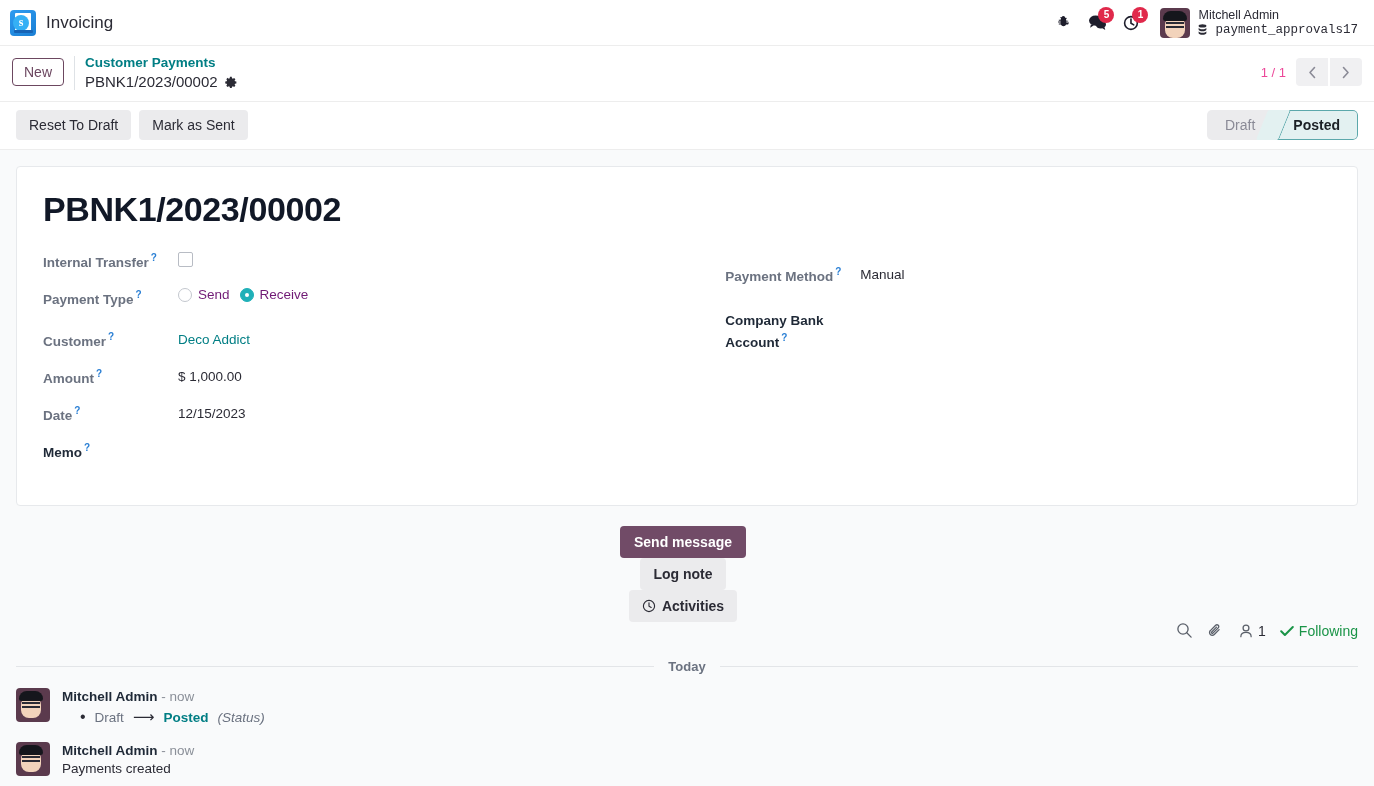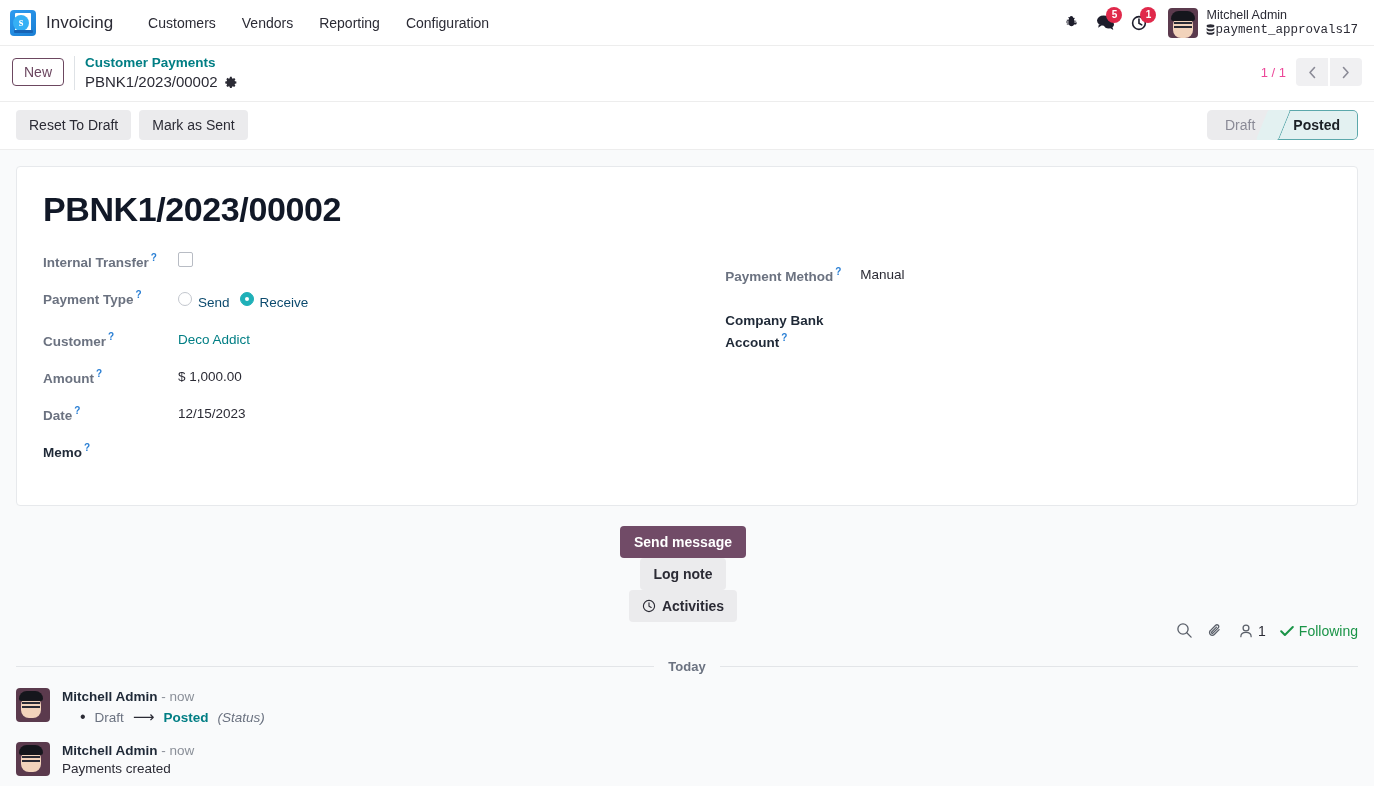--- a/index.html
+++ b/index.html
@@ -133,21 +133,21 @@
   }
   .user-text { line-height: 1.15; }
   .user-name {
     font-size: 12.5px;
     color: #2b2b35;
   }
   .user-db {
     font-size: 12.5px;
     color: #2b2b35;
     font-family: "Liberation Mono", monospace;
-    display: flex; align-items: center; gap: 0;
+    display: flex; align-items: center; gap: 8px;
   }
 
   
   .control-panel {
     background: #ffffff;
     border-bottom: 1px solid #ededed;
     padding: 8px 12px 9px 12px;
     display: flex;
     align-items: flex-start;
     min-height: 54px;
@@ -354,21 +354,21 @@
     position: relative;
   }
   .radio-opt.selected .radio-dot::after {
     content: "";
     position: absolute;
     left: 4px; top: 4px;
     width: 4px; height: 4px;
     border-radius: 50%;
     background: #fff;
   }
-  .radio-lbl { font-size: 13.5px; color: #0c4a6e; margin-top: 8px; }
+  .radio-lbl { font-size: 13.5px; color: #701a75; }
 
   
   .chatter { padding: 0 16px; }
   .chatter-topbar {
     display: flex;
     align-items: center;
     padding: 4px 0 10px 0;
     flex-direction: column;
   }
   .btn-send {
@@ -449,26 +449,20 @@
 
 <div class="navbar">
   <div class="app-logo">
     <div class="sheet"></div>
     <div class="circ"></div>
     <div class="dollar">s</div>
     <div class="base"></div>
   </div>
   <div class="brand">Invoicing</div>
 
-  <div class="nav-menu">
-    <div class="nav-item">Customers</div>
-    <div class="nav-item">Vendors</div>
-    <div class="nav-item">Reporting</div>
-    <div class="nav-item">Configuration</div>
-  </div>
 
   <div class="nav-right">
     <div class="nav-icon-btn">
       <svg width="15" height="15" viewBox="0 0 16 16" fill="#1d1d2b">
         <path d="M8 1a2.2 2.2 0 0 0-2 1.3L5 2l-.5.8.9.6A3.8 3.8 0 0 0 5 5H3v1h2v1H2.2v1H5v1H3v1h2.2a3 3 0 0 0 5.6 0H13v-1h-2V9h2.8V8H11V7h2V6h-2a3.8 3.8 0 0 0-.4-1.6l.9-.6L11 3l-1 .3A2.2 2.2 0 0 0 8 1z"></path>
       </svg>
     </div>
     <div class="nav-icon-btn">
       <svg width="19" height="17" viewBox="0 0 20 18" fill="#1d1d2b">
         <ellipse cx="8" cy="7" rx="7" ry="5.4"></ellipse>

